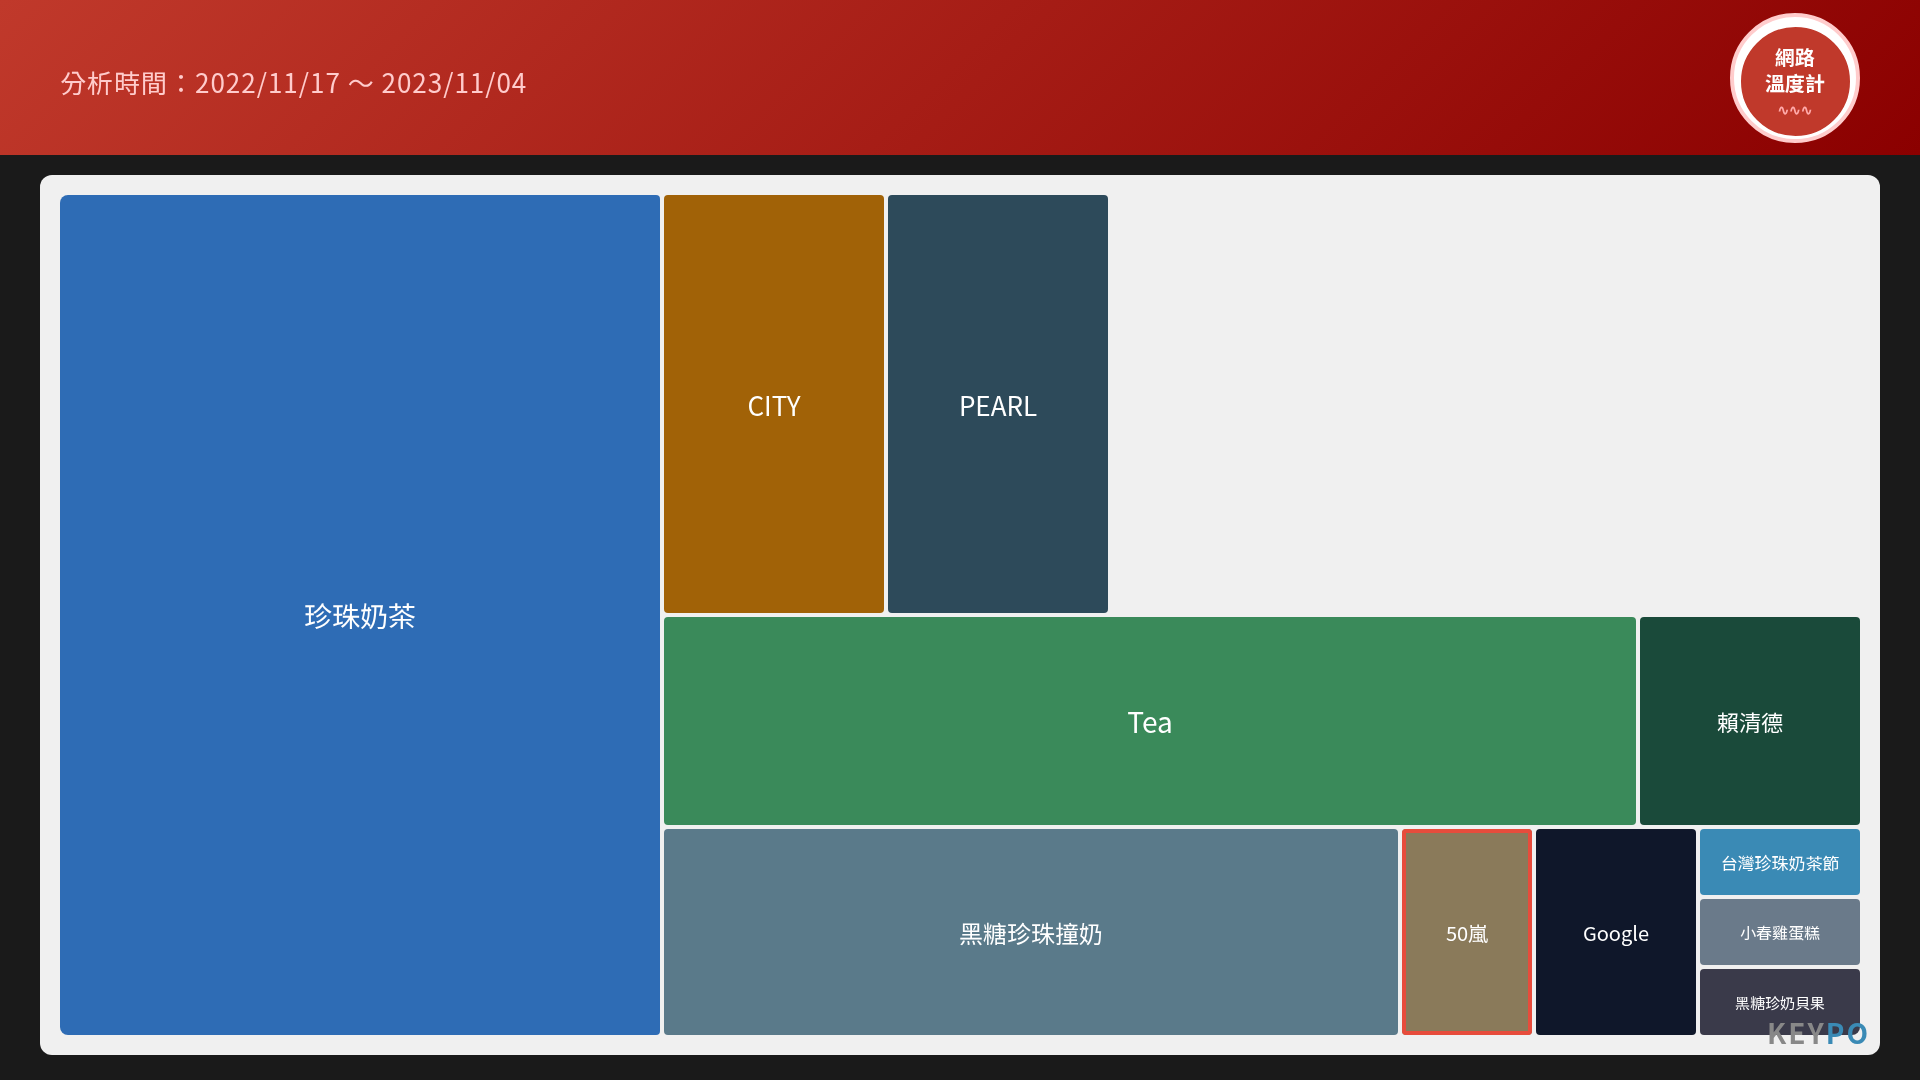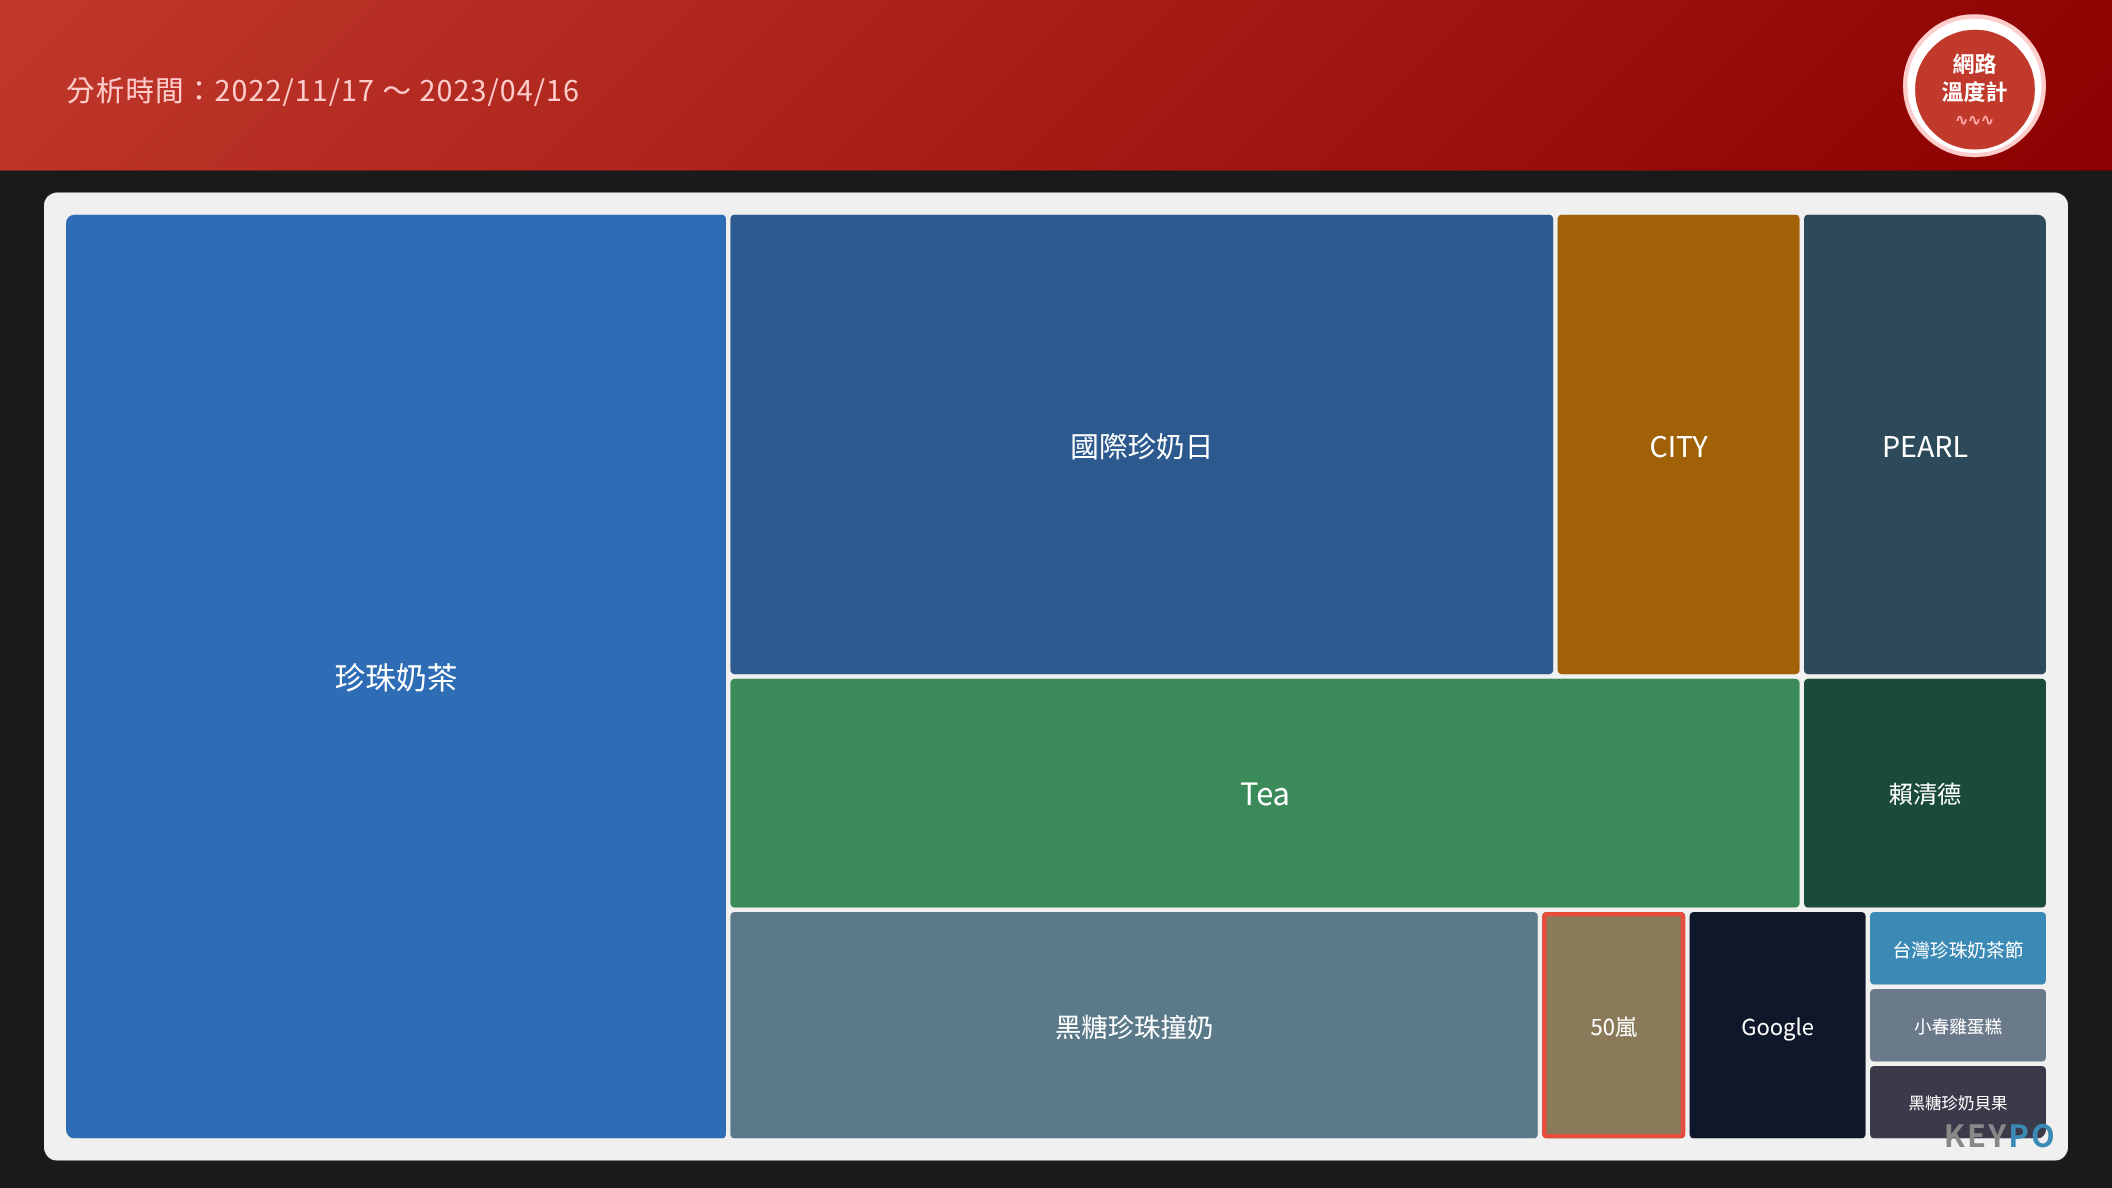--- a/index.html
+++ b/index.html
@@ -253,44 +253,41 @@
 
     .keypo-o {
       color: #3a8ab5;
     }
   </style>
 </head>
 <body>
 
 <div class="header">
   <div class="header-text">
-    <div class="header-subtitle">分析時間：2022/11/17 ～ 2023/04/16</div>
+    <div class="header-subtitle">分析時間：2022/11/17 ～ 2023/11/04</div>
   </div>
   <div class="logo-container">
     <div class="logo-inner">
       <span>網路</span>
       <span>溫度計</span>
       <span class="wave">∿∿∿</span>
     </div>
   </div>
 </div>
 
 <div class="main-content">
   <div class="treemap-container">
 
     <div class="col-left cell">
       <span class="cell-label">珍珠奶茶</span>
     </div>
 
     <div class="col-right">
 
       <div class="row-top">
-        <div class="cell cell-guoji">
-          <span>國際珍奶日</span>
-        </div>
         <div class="cell cell-city">
           <span>CITY</span>
         </div>
         <div class="cell cell-pearl">
           <span>PEARL</span>
         </div>
       </div>
 
       <div class="row-mid">
         <div class="cell cell-tea">

